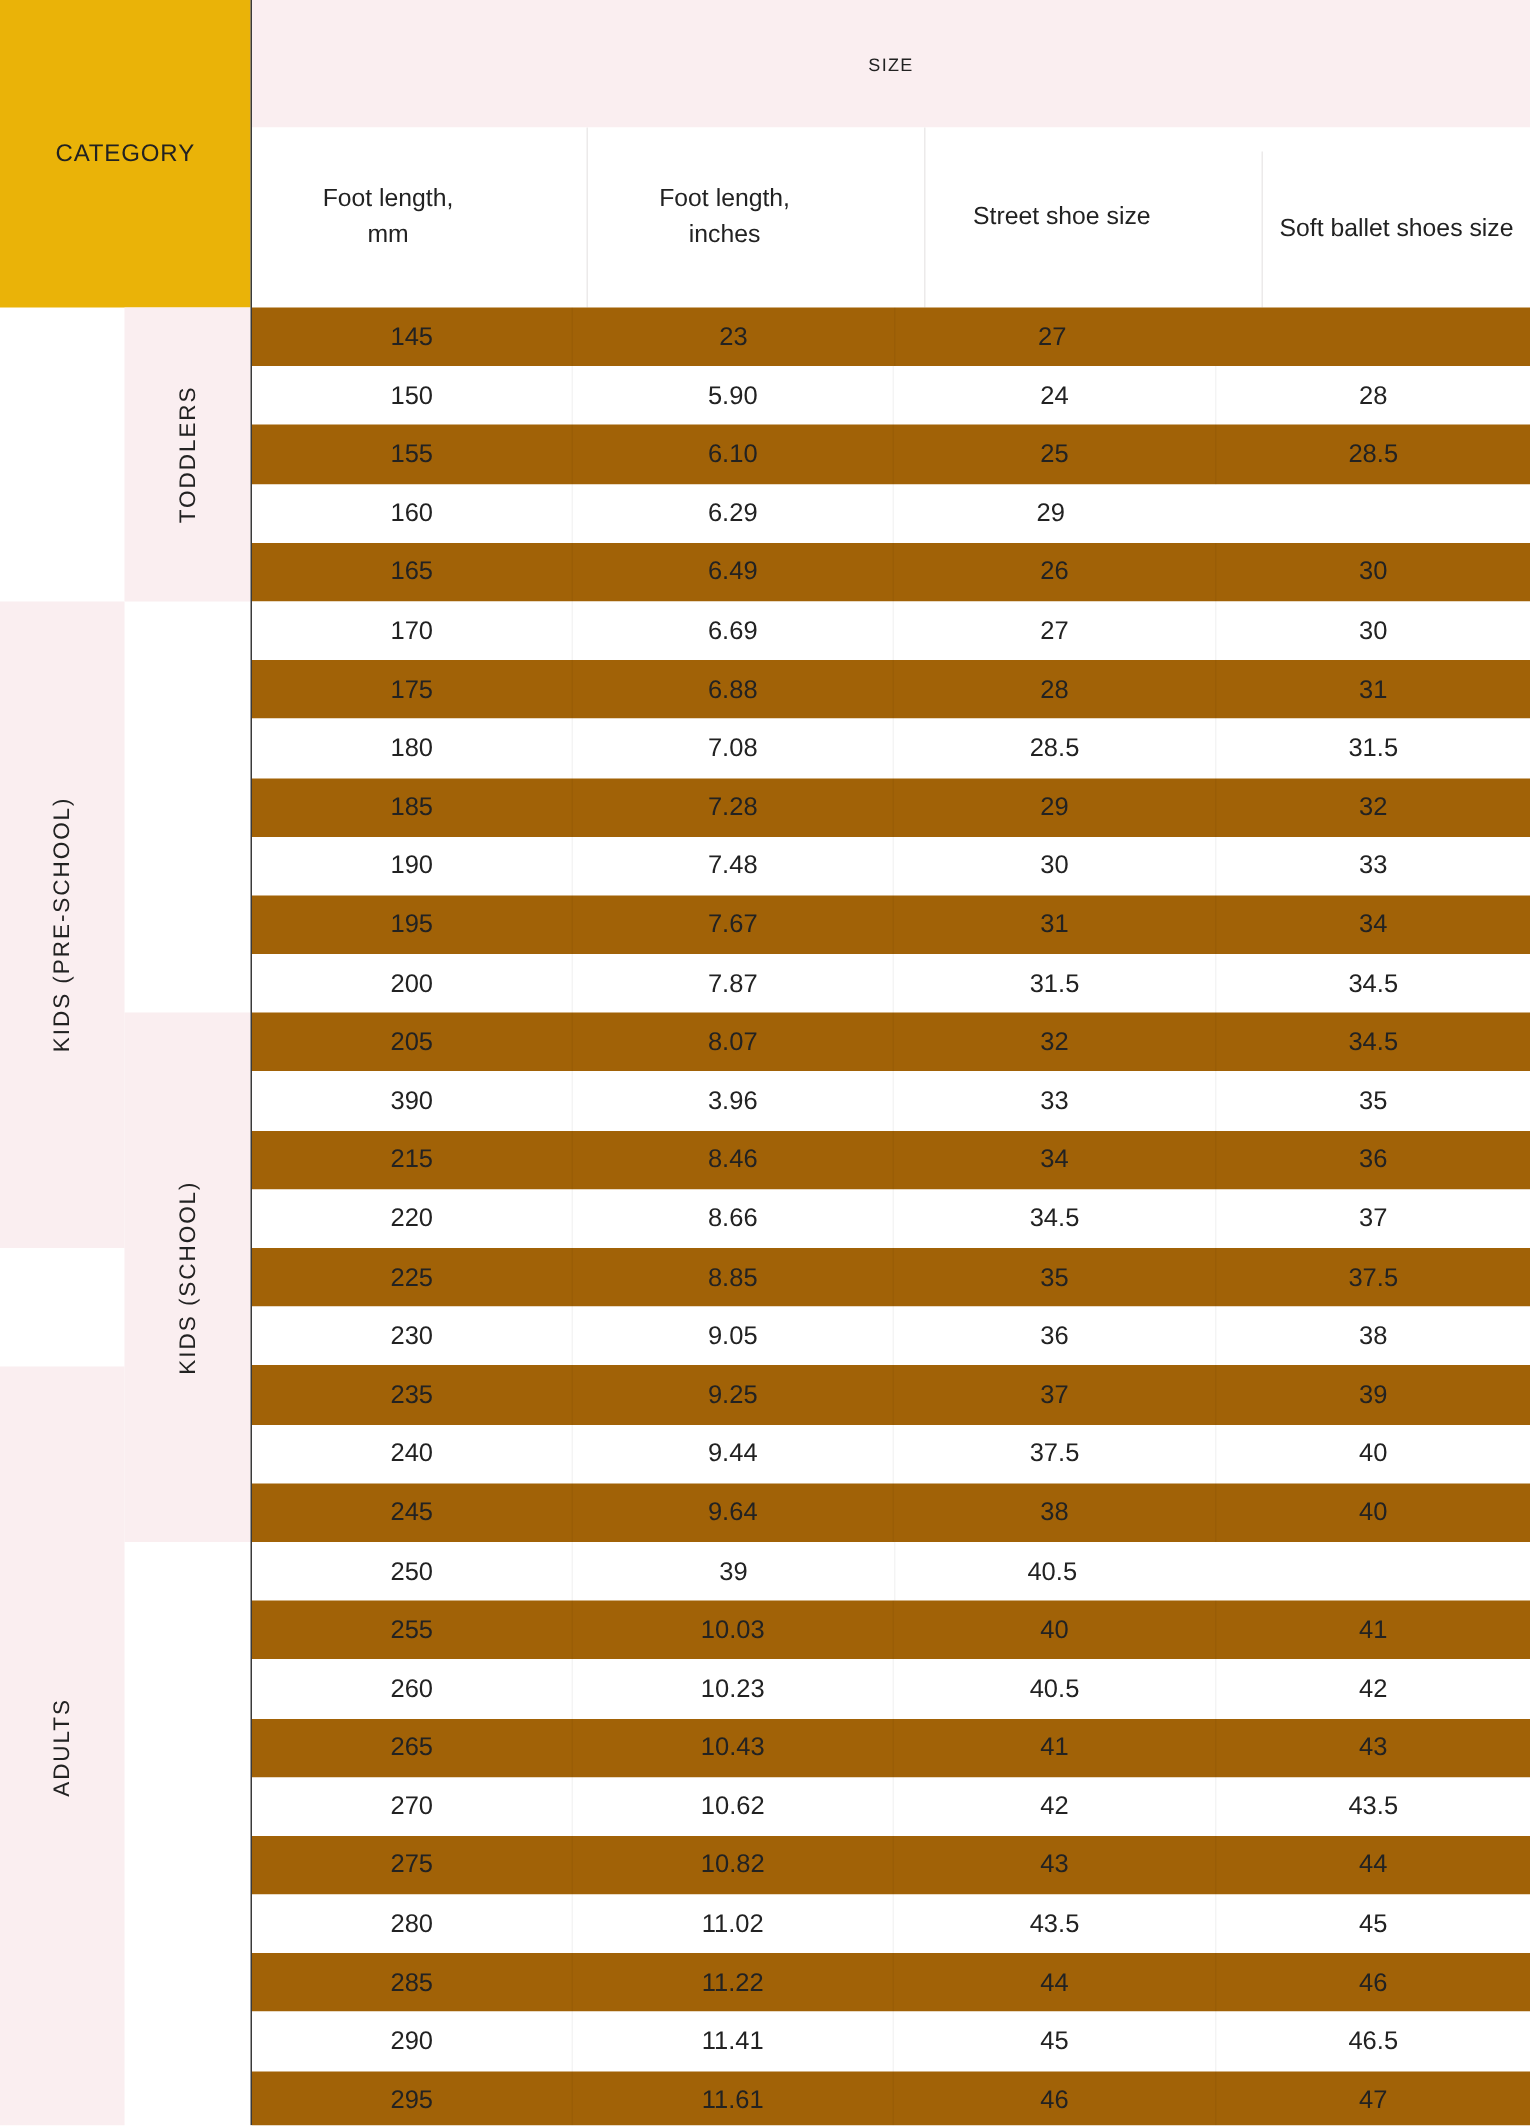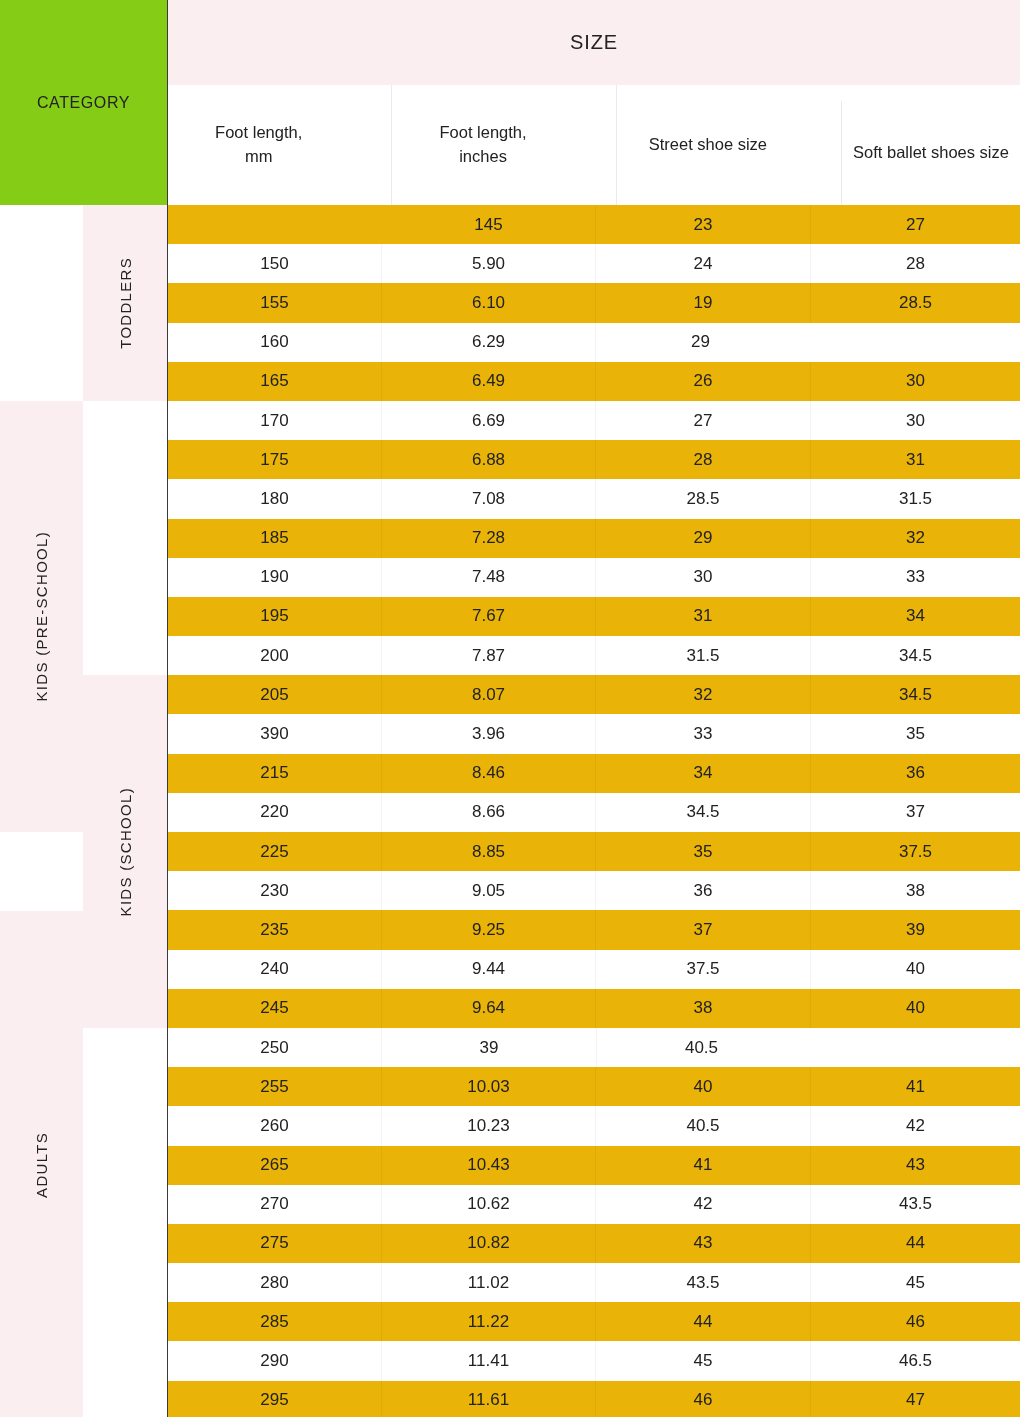--- a/index.html
+++ b/index.html
@@ -38,37 +38,37 @@
   }
 
   .cat-head {
     position: absolute;
     left: 0; top: 0;
     width: 167px;
     height: 205px;
     display: flex;
     align-items: center;
     justify-content: center;
-    background: #84cc16;
+    background: #eab308;
     font-size: 16px;
     letter-spacing: 0.6px;
     color: #222;
     box-sizing: border-box;
   }
 
   .size-head {
     position: absolute;
     left: 168px; top: 0;
     width: 852px;
     height: 85px;
     background: #faeef0;
     display: flex;
     align-items: center;
     justify-content: center;
-    font-size: 20px;
+    font-size: 12px;
     letter-spacing: 0.9px;
     color: #222;
     box-sizing: border-box;
   }
 
   .subhead-row {
     position: absolute;
     left: 168px; top: 85px;
     width: 852px;
     height: 120px;
@@ -109,21 +109,21 @@
     position: absolute;
     left: 168px; top: 205px;
     width: 852px;
   }
   .row {
     display: flex;
     height: 39.2px;
     align-items: center;
     background: #ffffff;
   }
-  .row.alt { background: #eab308; justify-content: flex-end; }
+  .row.alt { background: #a16207; }
   .cell {
     display: flex;
     align-items: center;
     justify-content: center;
     height: 100%;
     font-size: 17px;
     color: #222;
     box-sizing: border-box;
     border-left: 1px solid rgba(0,0,0,0.045);
   }
@@ -201,21 +201,21 @@
       </div>
       <div class="row">
         <div class="cell c-1">150</div>
         <div class="cell c-2">5.90</div>
         <div class="cell c-3">24</div>
         <div class="cell c-4">28</div>
       </div>
       <div class="row alt">
         <div class="cell c-1">155</div>
         <div class="cell c-2">6.10</div>
-        <div class="cell c-3">19</div>
+        <div class="cell c-3">25</div>
         <div class="cell c-4">28.5</div>
       </div>
       <div class="row">
         <div class="cell c-1">160</div>
         <div class="cell c-2">6.29</div>
         <div class="cell c-4">29</div>
       </div>
       <div class="row alt">
         <div class="cell c-1">165</div>
         <div class="cell c-2">6.49</div>

